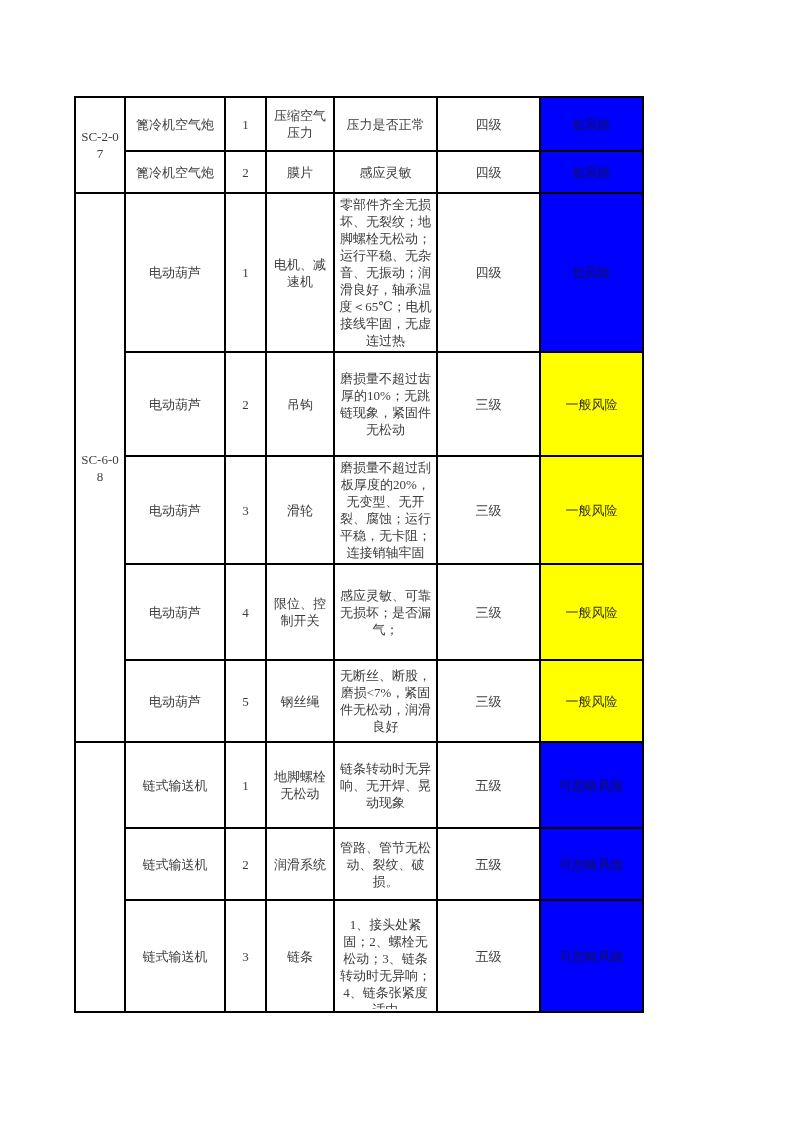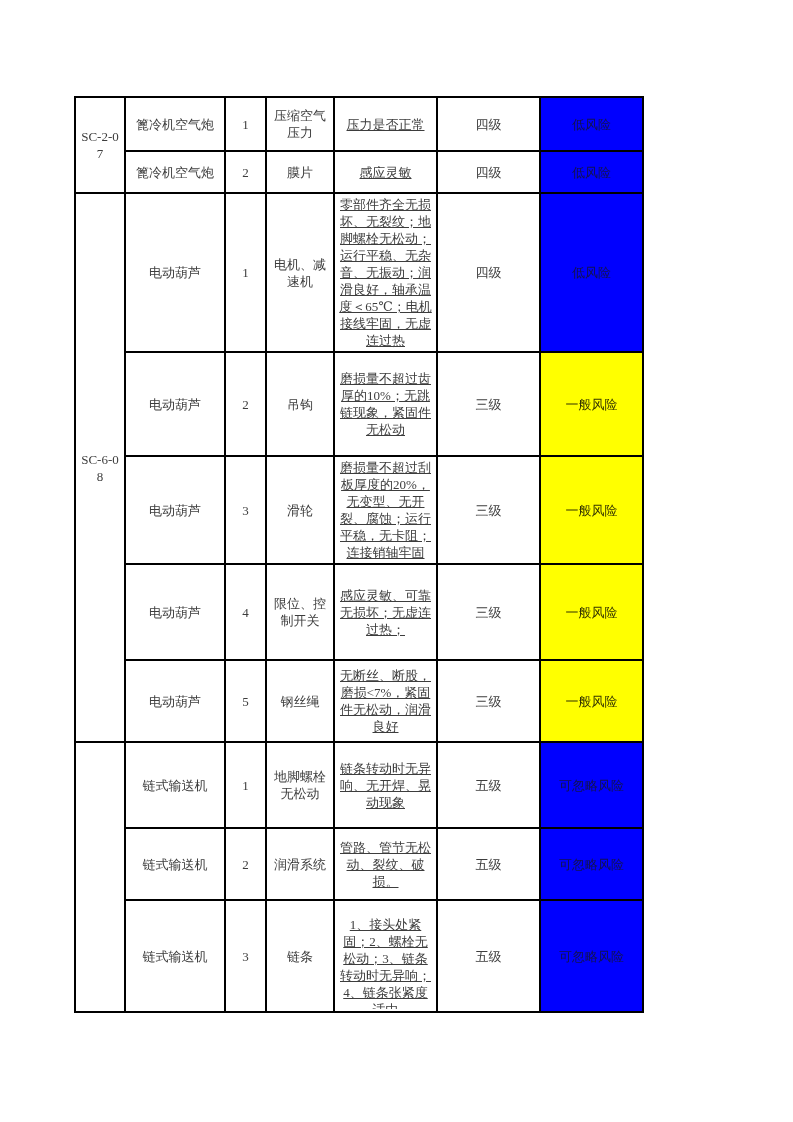--- a/index.html
+++ b/index.html
@@ -29,21 +29,21 @@
     font-size: 13px;
     line-height: 17px;
     color: #3d3d3d;
     text-align: center;
     vertical-align: middle;
     overflow: hidden;
     word-break: break-all;
   }
   td.code-cell { border-right: 2px solid #000; border-radius: 11px; }
   td.open-bottom { border-bottom: none; }
-  td.criteria-cell { text-align: left; padding: 2px 5px; text-decoration: underline; }
+  td.criteria-cell { text-align: left; padding: 2px 5px; }
   td.criteria-center { text-align: center; }
   td.criteria-top { vertical-align: top; }
   .clip {
     height: 106px;
     padding-top: 13px;
     box-sizing: border-box;
     overflow: hidden;
   }
 </style>
 </head>
@@ -100,21 +100,21 @@
           <td>3</td>
           <td>滑轮</td>
           <td class="criteria-cell">磨损量不超过刮板厚度的20%，无变型、无开裂、腐蚀；运行平稳，无卡阻；连接销轴牢固</td>
           <td>三级</td>
           <td style="background: rgb(255, 255, 0); color: rgb(51, 51, 0);">一般风险</td>
         </tr>
         <tr style="height: 96px;">
           <td>电动葫芦</td>
           <td>4</td>
           <td>限位、控制开关</td>
-          <td class="criteria-cell">感应灵敏、可靠无损坏；无虚连过热；</td>
+          <td class="criteria-cell">感应灵敏、可靠无损坏；是否漏气；</td>
           <td>三级</td>
           <td style="background: rgb(255, 255, 0); color: rgb(51, 51, 0);">一般风险</td>
         </tr>
         <tr style="height: 82px;">
           <td>电动葫芦</td>
           <td>5</td>
           <td>钢丝绳</td>
           <td class="criteria-cell criteria-center">无断丝、断股，磨损&lt;7%，紧固件无松动，润滑良好</td>
           <td>三级</td>
           <td style="background: rgb(255, 255, 0); color: rgb(51, 51, 0);">一般风险</td>

